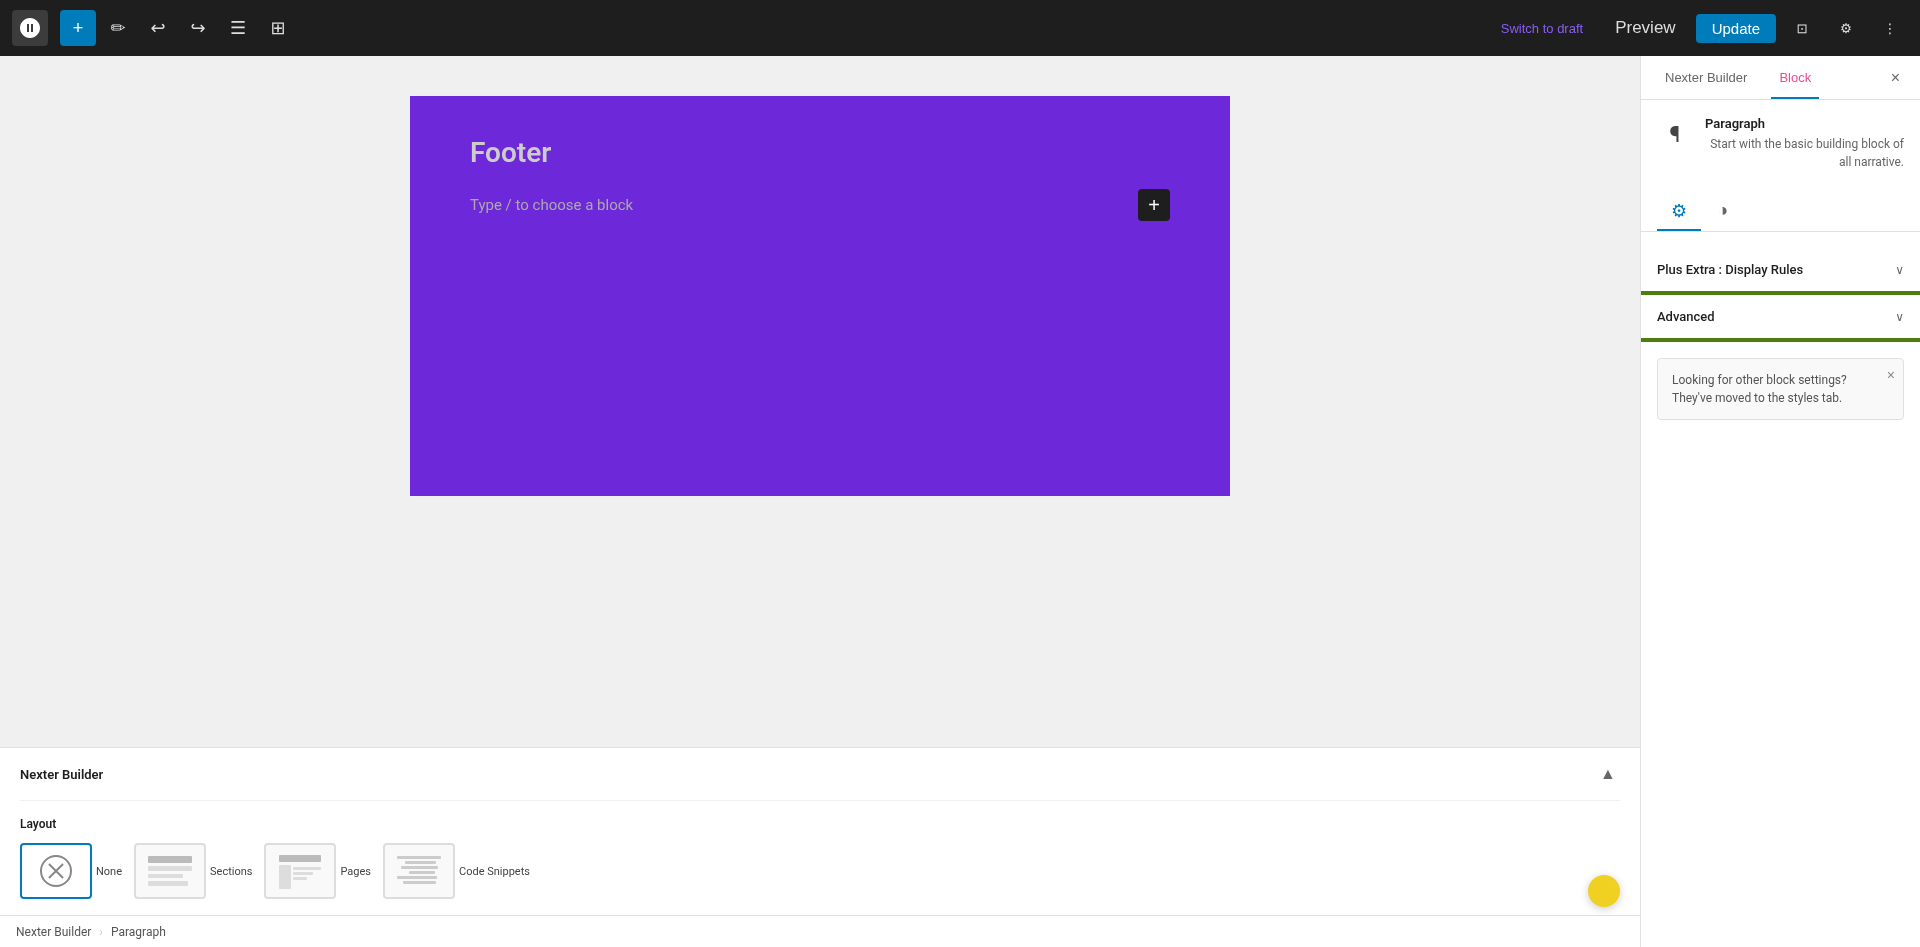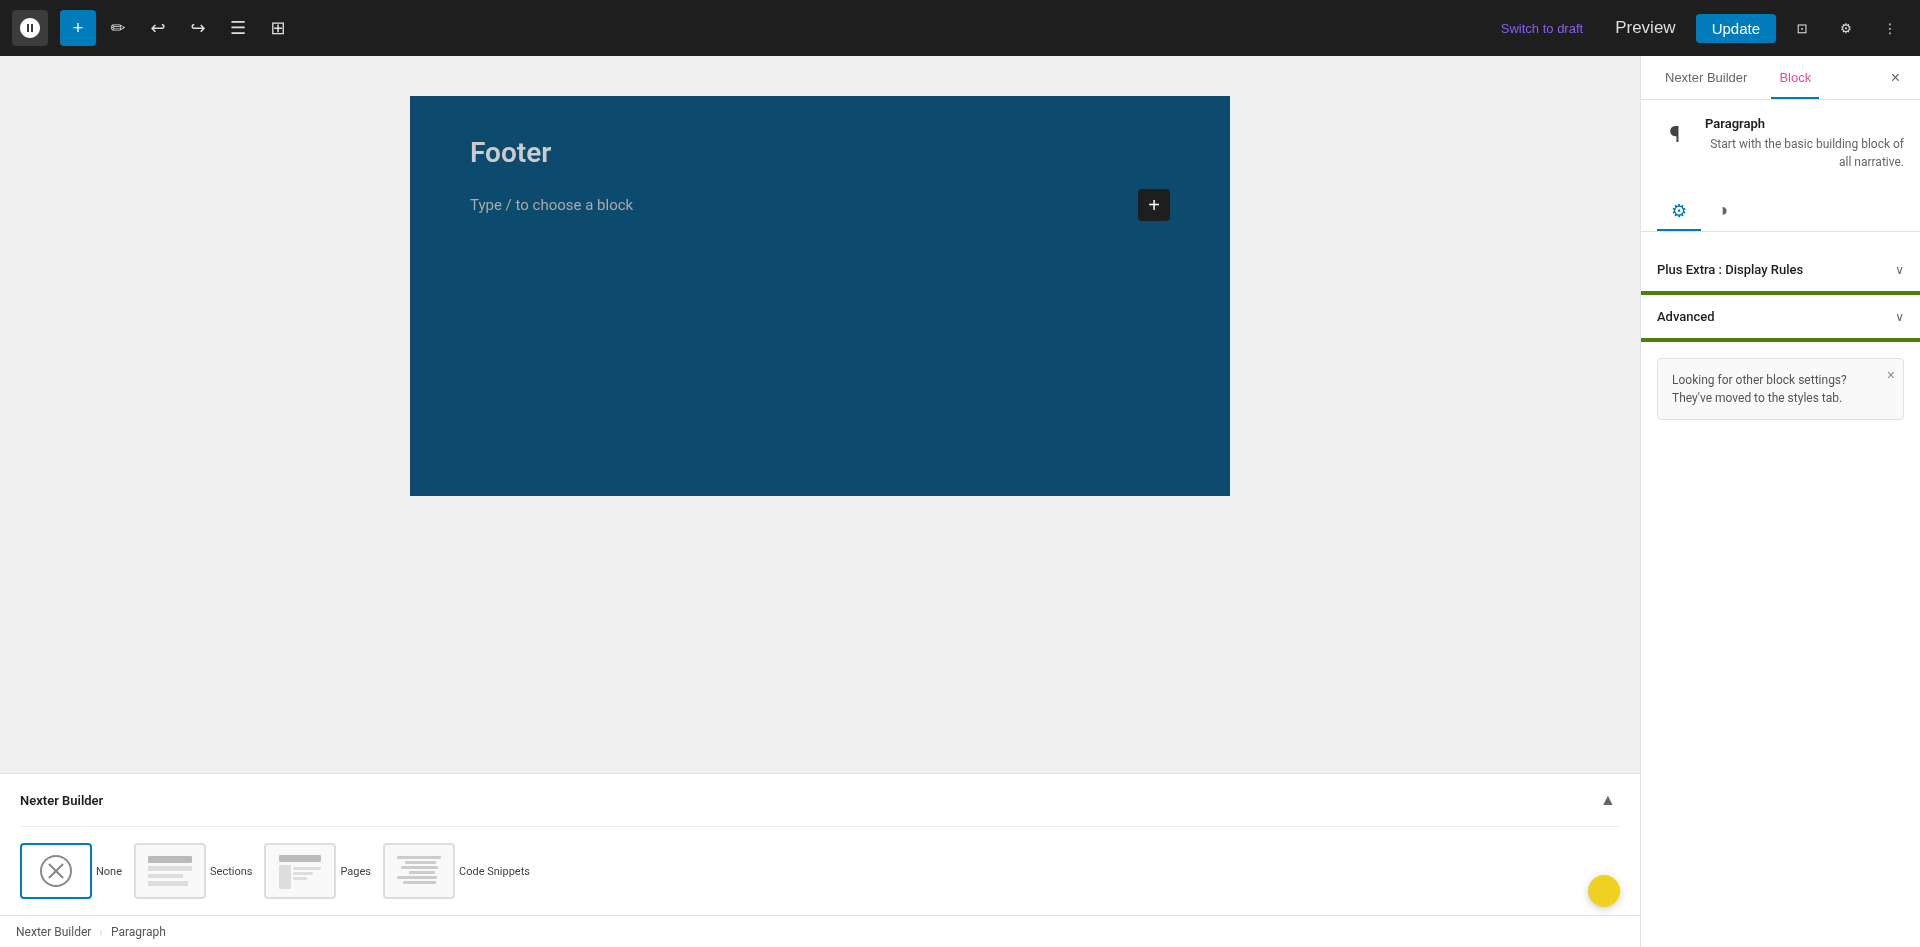--- a/index.html
+++ b/index.html
@@ -60,21 +60,21 @@
       flex: 1;
       background: #f0f0f1;
       overflow-y: auto;
       display: flex;
       flex-direction: column;
     }
 
     .editor-canvas {
       max-width: 820px;
       margin: 40px auto;
-      background: #0c4a6e;
+      background: #6d28d9;
       min-height: 400px;
       width: 100%;
       padding: 40px 60px;
       position: relative;
     }
 
     .page-title {
       font-size: 28px;
       font-weight: 600;
       color: #ccc;
@@ -273,20 +273,21 @@
         </div>
       </div>
     </div>
 
     <div class="bottom-panel">
       <div class="bottom-panel-header">
         <span class="bottom-panel-title">Nexter Builder</span>
         <button class="collapse-btn">▲</button>
       </div>
       <div class="layout-section">
+        <div class="layout-label">Layout</div>
         <div class="layout-options">
 
           <div class="layout-option-wrapper">
             <div class="layout-icon-box active">
               <div style="position:relative; width:32px; height:32px; border:2px solid #888; border-radius:50%;">
                 <div style="position:absolute; top:50%; left:50%; width:20px; height:2px; background:#888; transform:translate(-50%,-50%) rotate(45deg);"></div>
                 <div style="position:absolute; top:50%; left:50%; width:20px; height:2px; background:#888; transform:translate(-50%,-50%) rotate(-45deg);"></div>
               </div>
             </div>
             <span class="layout-option-label">None</span>

